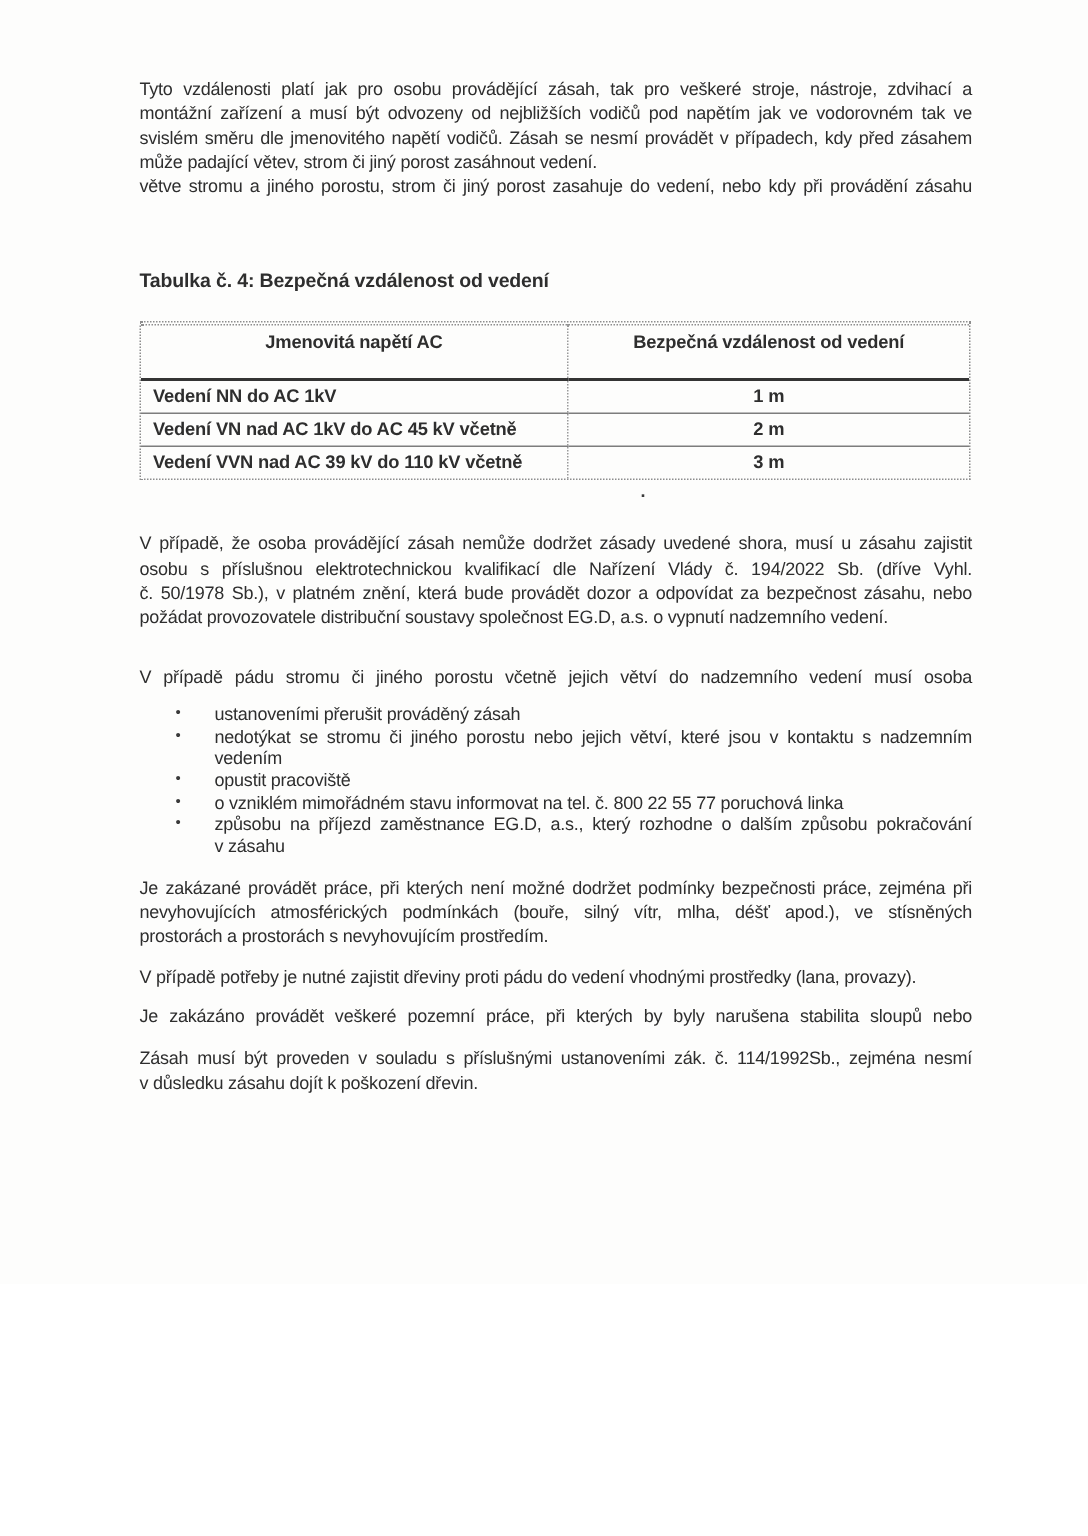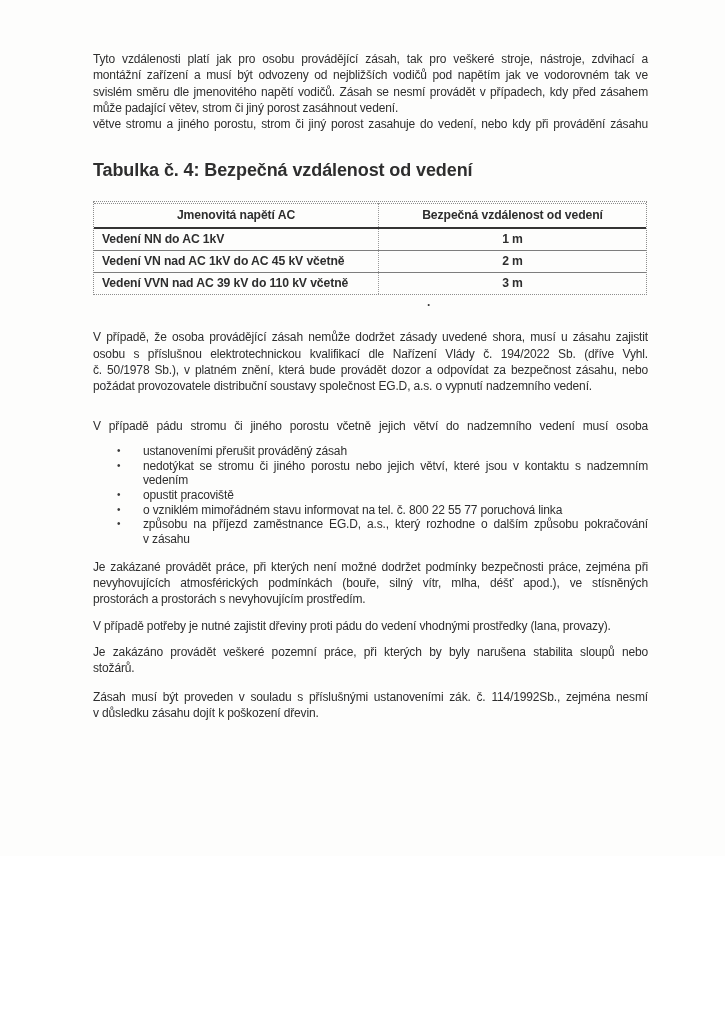--- a/index.html
+++ b/index.html
@@ -21,22 +21,22 @@
   }
   .line {
     white-space: nowrap;
     text-align: justify;
     text-align-last: justify;
   }
   .line.last {
     text-align-last: left;
   }
   .caption {
-    margin-top: 28px;
-    font-size: 18px;
+    margin-top: 47px;
+    font-size: 13px;
     font-weight: bold;
     letter-spacing: -0.1px;
   }
   .tablewrap {
     margin-top: 20px;
     width: 554px;
     box-sizing: border-box;
     border: 1px dotted #8d8d8d;
     padding-top: 1px; 
   }
@@ -44,21 +44,21 @@
     width: 100%;
     border-collapse: collapse;
     border-top: 1px dotted #8d8d8d;
     font-size: 12.2px;
     color: #2e2e2e;
     letter-spacing: -0.1px;
   }
   .vtable th {
     font-weight: bold;
     text-align: center;
-    padding: 3px 6px 4px 6px;
+    padding: 3px 6px 16px 6px;
     border-bottom: 2px solid #343434;
     line-height: 16px;
   }
   .vtable td {
     padding: 2px 8px 3px 8px;
     line-height: 16px;
     font-weight: bold;
   }
   .vtable .c1 { width: 268px; border-right: 1px dotted #9a9a9a; }
   .vtable td.val { text-align: center; }
@@ -188,21 +188,20 @@
       <div class="line">nevyhovujících atmosférických podmínkách (bouře, silný vítr, mlha, déšť apod.), ve stísněných</div>
       <div class="line last">prostorách a prostorách s nevyhovujícím prostředím.</div>
     </div>
 
   <div class="para p5">
       <div class="line last">V případě potřeby je nutné zajistit dřeviny proti pádu do vedení vhodnými prostředky (lana, provazy).</div>
     </div>
 
   <div class="para p6">
       <div class="line">Je zakázáno provádět veškeré pozemní práce, při kterých by byly narušena stabilita sloupů nebo</div>
-      <div class="line last">stožárů.</div>
     </div>
 
   <div class="para p7">
       <div class="line">Zásah musí být proveden v souladu s příslušnými ustanoveními zák. č. 114/1992Sb., zejména nesmí</div>
       <div class="line last">v důsledku zásahu dojít k poškození dřevin.</div>
     </div>
 
 </div>
 
 </body></html>

